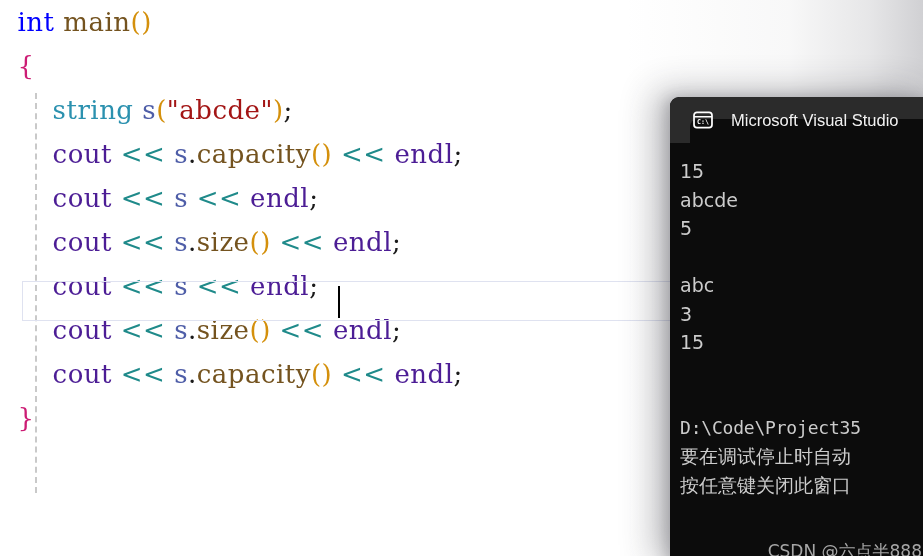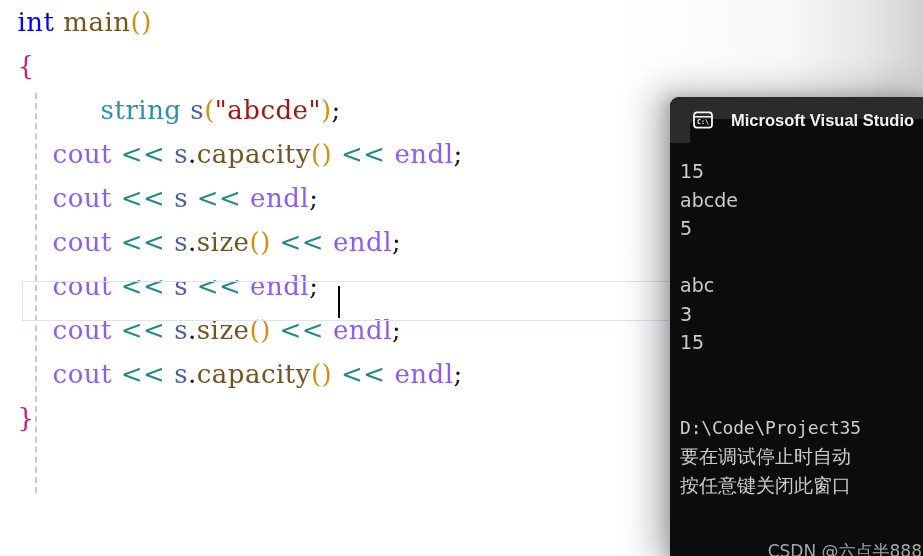--- a/index.html
+++ b/index.html
@@ -82,24 +82,24 @@
     width: 2px;
     height: 32px;
     background: #000000;
   }
 
   
   .tok-kw        { color: #0000ff; }          
   .tok-fn        { color: #74531f; }          
   .tok-paren     { color: #d4900c; }          
   .tok-brace     { color: #cc1c74; }          
-  .tok-type      { color: #2b91af; margin-left: 48px; }          
+  .tok-type      { color: #2b91af; }          
   .tok-var       { color: #4f5ea8; }          
   .tok-str       { color: #a31515; }          
-  .tok-obj       { color: #8b5cf6; }          
+  .tok-obj       { color: #4c1d95; }          
   .tok-op        { color: #1f8a8a; }          
   .tok-num       { color: #6a5528; }          
   .tok-punct     { color: #1a1a1a; }
 
   
   #top-clip {
     position: absolute;
     left: 0; top: -32px;
     height: 38px; width: 923px;
     font-family: "DejaVu Serif", "Liberation Serif", serif;
@@ -149,21 +149,21 @@
     display: block;
   }
 
   #console-title {
     position: relative;
     z-index: 3;
     margin-left: 17px;
     color: #f2f2f2;
     font-family: "Liberation Sans", sans-serif;
     font-size: 16.5px;
-    font-weight: bold;
+    font-weight: normal;
     white-space: nowrap;
   }
 
   #console-body {
     position: relative;
     padding: 14px 0 0 10px;
     height: 424px;
     background: #0c0c0c;
     overflow: hidden;
   }

